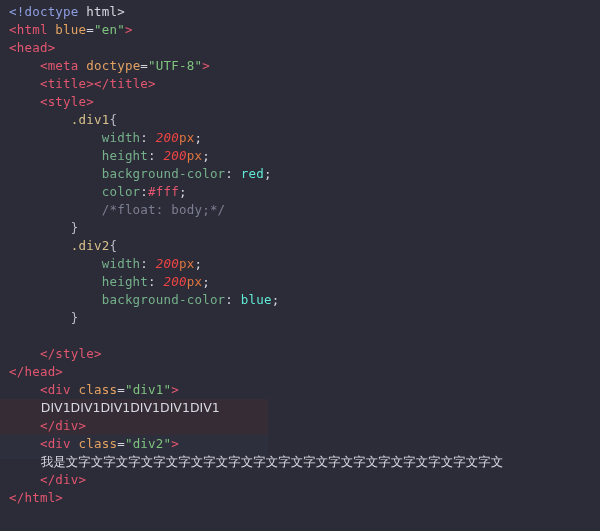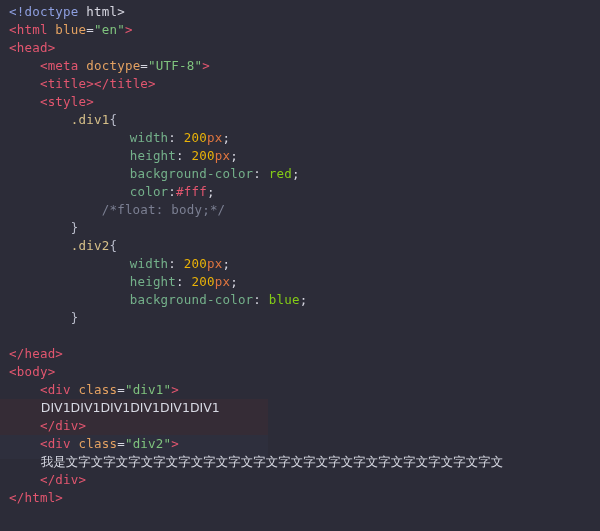--- a/index.html
+++ b/index.html
@@ -68,23 +68,23 @@
     font-size: 12.5px;
   }
 
   
   .t-doctype   { color: #8e9fe0; }
   .t-punct     { color: #d6d6e0; }
   .t-tag       { color: #e2566f; }
   .t-attr      { color: #e4a262; }
   .t-string    { color: #7fc37e; }
   .t-selector  { color: #d7c089; }
-  .t-prop      { color: #74b08a; margin-left: 28px; }
-  .t-value     { color: #84cc16; }
-  .t-number    { color: #eab308; }
+  .t-prop      { color: #74b08a; }
+  .t-value     { color: #5eead4; }
+  .t-number    { color: #ef4444; font-style: italic; }
   .t-unit      { color: #e0763f; }
   .t-hex       { color: #e2566f; }
   .t-comment   { color: #7b7f92; }
   .t-brace     { color: #b9bcca; }
   .t-plain     { color: #d6d6e0; }
   .t-output    { color: #d8dae4; }
 </style>
 </head>
 <body>
 
@@ -126,24 +126,24 @@
     <div class="line"><span class="t-plain">            </span><span class="t-prop">width</span><span class="t-punct">: </span><span class="t-number">200</span><span class="t-unit">px</span><span class="t-punct">;</span></div>
 
     <div class="line"><span class="t-plain">            </span><span class="t-prop">height</span><span class="t-punct">: </span><span class="t-number">200</span><span class="t-unit">px</span><span class="t-punct">;</span></div>
 
     <div class="line"><span class="t-plain">            </span><span class="t-prop">background-color</span><span class="t-punct">: </span><span class="t-value">blue</span><span class="t-punct">;</span></div>
 
     <div class="line"><span class="t-plain">        </span><span class="t-brace">}</span></div>
 
     <div class="line"><span class="t-plain"></span></div>
 
+    <div class="line"><span class="t-plain">    </span><span class="t-tag">&lt;/style&gt;</span></div>
 
     <div class="line"><span class="t-tag">&lt;/head&gt;</span></div>
 
-    <div class="line"><span class="t-tag">&lt;body&gt;</span></div>
 
     <div class="line"><span class="t-plain">    </span><span class="t-tag">&lt;div</span><span class="t-attr"> class</span><span class="t-punct">=</span><span class="t-string">"div1"</span><span class="t-tag">&gt;</span></div>
 
     <div class="line body-text"><span class="t-plain">        </span><span class="t-output">DIV1DIV1DIV1DIV1DIV1DIV1</span></div>
 
     <div class="line"><span class="t-plain">    </span><span class="t-tag">&lt;/div&gt;</span></div>
 
     <div class="line"><span class="t-plain">    </span><span class="t-tag">&lt;div</span><span class="t-attr"> class</span><span class="t-punct">=</span><span class="t-string">"div2"</span><span class="t-tag">&gt;</span></div>
 
     <div class="line body-text"><span class="t-plain">        </span><span class="t-output">我是文字文字文字文字文字文字文字文字文字文字文字文字文字文字文字文字文字文</span></div>

